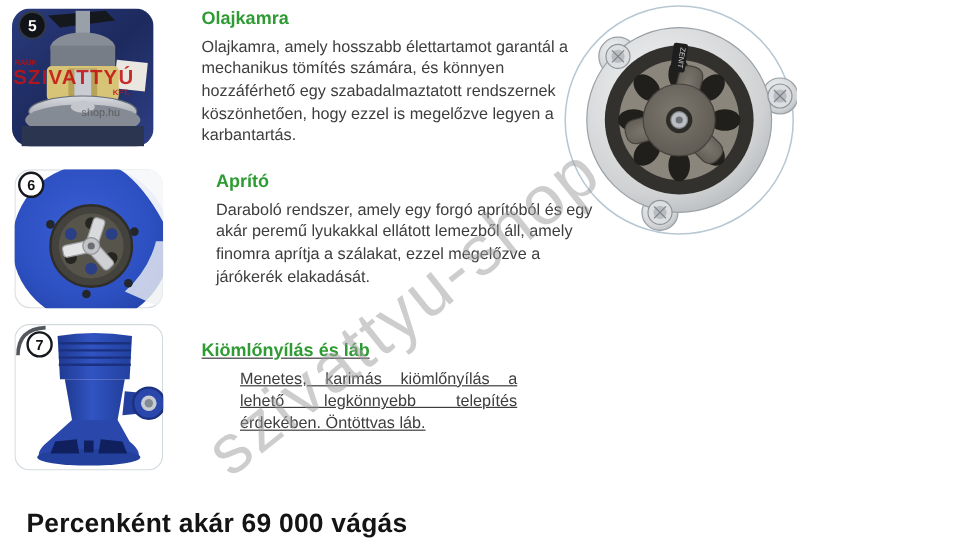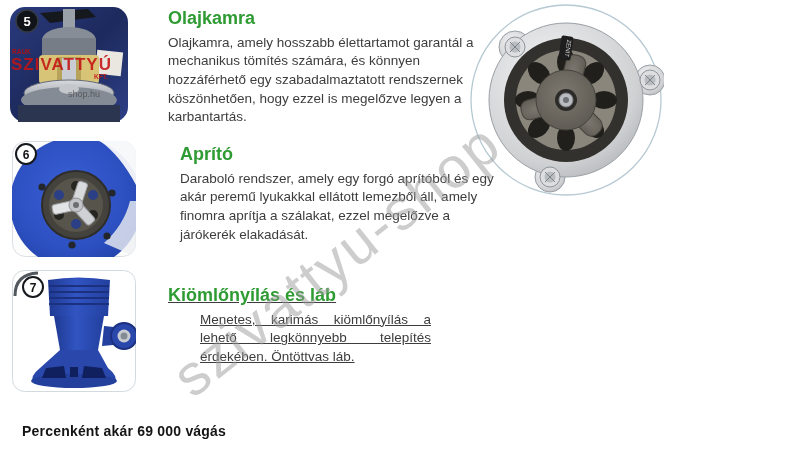--- a/index.html
+++ b/index.html
@@ -1,24 +1,24 @@
 <!DOCTYPE html>
 <html><head>
 <meta charset="utf-8">
 <style>
   html,body{margin:0;padding:0;}
   body{width:800px;height:464px;background:#ffffff;font-family:"Liberation Sans",sans-serif;}
   .page{position:relative;width:800px;height:464px;overflow:hidden;background:#ffffff;}
   .photo{position:absolute;}
   .photo svg{display:block;}
   .tb{position:absolute;color:#3d3d3d;font-size:13.5px;line-height:1.38;}
-  .tb h3{margin:0 0 3px 0;font-size:18px;font-weight:bold;color:#2e9b33;}
+  .tb h3{margin:0 0 3px 0;font-size:15px;font-weight:bold;color:#2e9b33;}
   .tb p{margin:0;}
   .tb.justify p{text-align:justify;margin-left:32px;}
-  .headline{position:absolute;left:22px;top:423px;font-size:14px;font-weight:bold;color:#141414;letter-spacing:.2px;}
+  .headline{position:absolute;left:22px;top:423px;font-size:22px;font-weight:bold;color:#141414;letter-spacing:.2px;}
   .watermark{position:absolute;left:180px;top:350px;font-size:58px;color:#9c9c9c;opacity:.5;
              letter-spacing:2px;white-space:nowrap;transform:rotate(-38.5deg);transform-origin:0 50%;
              pointer-events:none;z-index:6;}
 </style>
 </head>
 <body>
 
 <div class="page">
 
   <div class="photo" style="left:10px;top:7px;width:118px;height:115px;">

